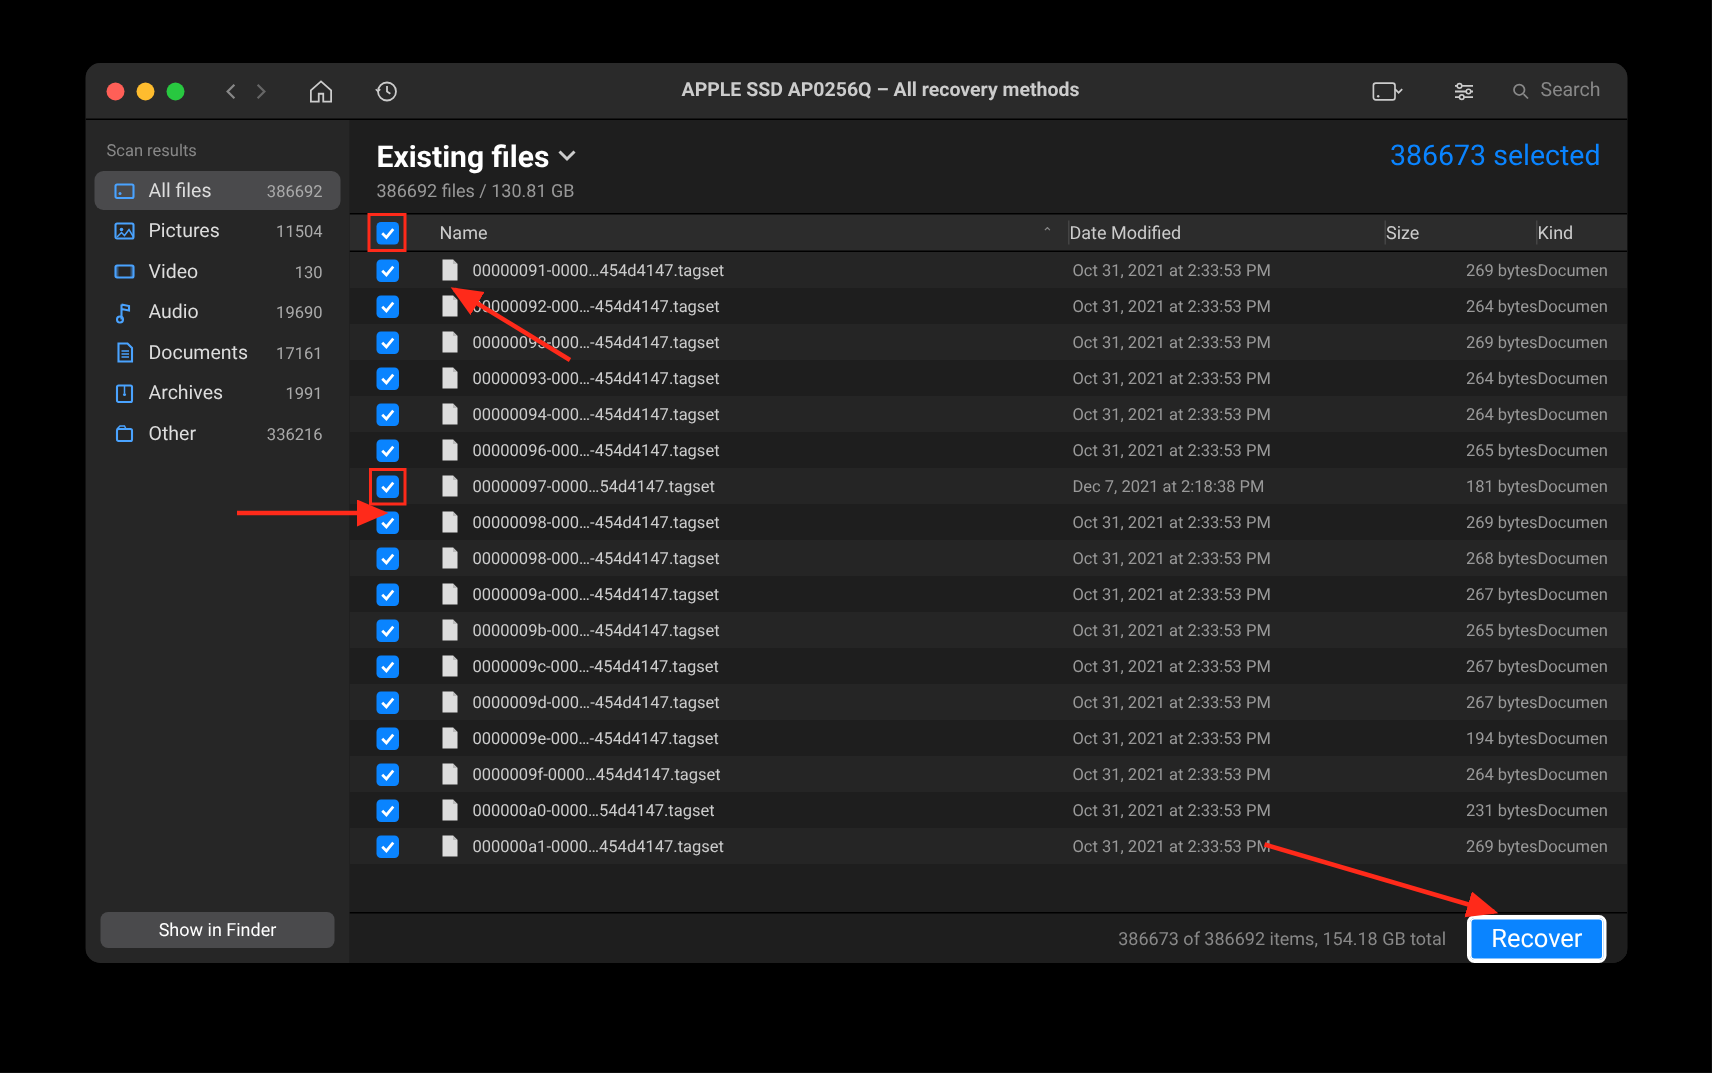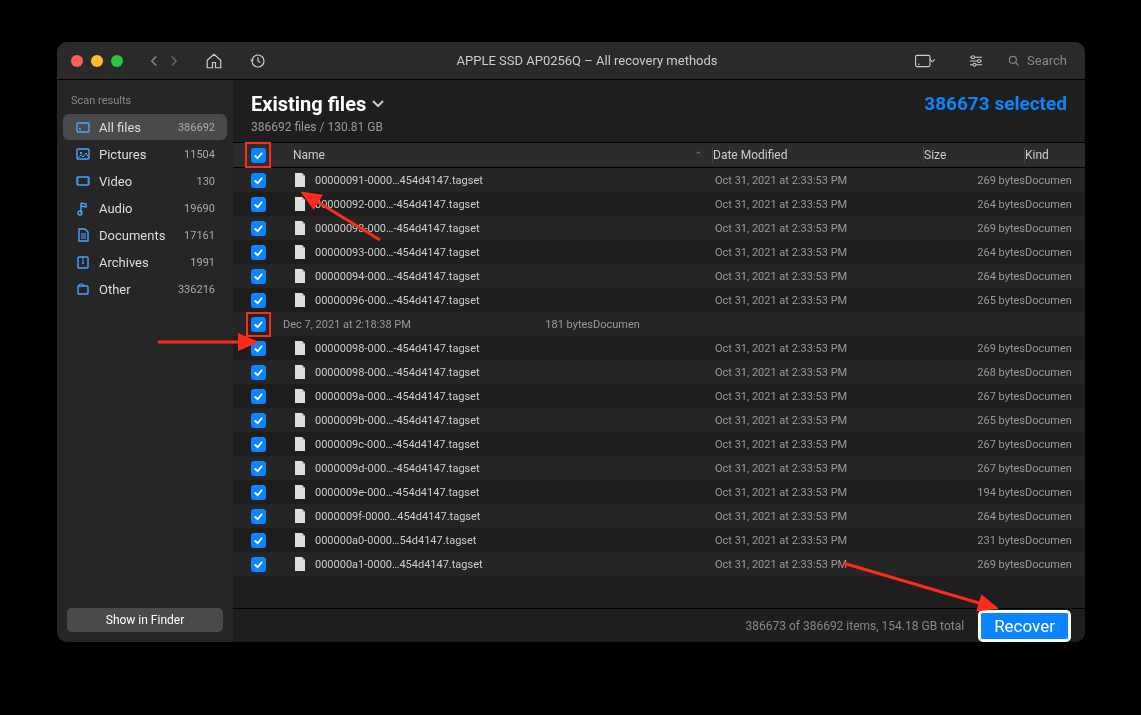--- a/index.html
+++ b/index.html
@@ -5,40 +5,40 @@
   * { margin:0; padding:0; box-sizing:border-box; font-family:-apple-system,BlinkMacSystemFont,"Segoe UI",Roboto,sans-serif; }
   body { background:#000; width:1141px; height:715px; position:relative; overflow:hidden; }
   .window { position:absolute; left:57px; top:42px; width:1028px; height:600px; background:#1e1e1e; border-radius:10px; overflow:hidden; box-shadow:0 0 40px rgba(0,0,0,0.8); display:flex; flex-direction:column; }
   .titlebar { height:38px; background:#2a2a2a; border-bottom:1px solid #000; display:flex; align-items:center; padding:0 14px; gap:8px; }
   .traffic { display:flex; gap:8px; }
   .traffic span { width:12px; height:12px; border-radius:50%; display:block; }
   .tl-red { background:#ff5f57; } .tl-yellow { background:#febc2e; } .tl-green { background:#28c840; }
   .nav-arrows { display:flex; gap:2px; margin-left:14px; }
   .nav-arrows span { width:18px; height:22px; display:flex; align-items:center; justify-content:center; color:#888; cursor:pointer; }
   .tb-icon { width:26px; height:26px; display:flex; align-items:center; justify-content:center; color:#ccc; margin-left:10px; cursor:pointer; }
-  .title-text { flex:1; text-align:center; color:#ccc; font-size:13px; font-weight:400; }
+  .title-text { flex:1; text-align:center; color:#ccc; font-size:13px; font-weight:700; }
   .right-tools { display:flex; align-items:center; gap:14px; }
   .search-box { display:flex; align-items:center; gap:6px; background:transparent; color:#888; font-size:13px; padding:2px 4px; }
   .body { flex:1; display:flex; overflow:hidden; }
   .sidebar { width:176px; background:#262626; display:flex; flex-direction:column; padding-top:10px; }
   .sb-header { color:#888; font-size:11px; padding:4px 14px 6px; }
   .sb-item { display:flex; align-items:center; padding:5px 12px; color:#ddd; font-size:13px; cursor:pointer; gap:8px; border-radius:6px; margin:1px 6px; }
   .sb-item.selected { background:#4a4a4c; }
   .sb-icon { width:16px; height:16px; display:flex; align-items:center; justify-content:center; }
   .sb-icon svg { width:16px; height:16px; }
   .sb-label { flex:1; }
   .sb-count { color:#aaa; font-size:11px; }
   .sb-spacer { flex:1; }
   .show-finder { margin:10px; background:#4a4a4c; color:#fff; font-size:12px; text-align:center; padding:5px 0; border-radius:5px; cursor:pointer; }
   .main { flex:1; display:flex; flex-direction:column; background:#1e1e1e; overflow:hidden; }
   .main-header { padding:12px 18px 8px; display:flex; align-items:flex-start;gap:31px; }
   .main-header-left { flex:1; }
   .main-title { color:#fff; font-size:20px; font-weight:700; display:flex; align-items:center; gap:6px; }
   .main-sub { color:#999; font-size:12px; margin-top:4px; }
-  .selected-count { color:#0a84ff; font-size:19px; font-weight:700;text-align:right; }
+  .selected-count { color:#0a84ff; font-size:19px; font-weight:400;text-align:right; }
   .col-header { display:flex; align-items:center; background:#2c2c2c; border-top:1px solid #000; border-bottom:1px solid #000; height:26px; font-size:12px; color:#ccc; position:relative; }
   .col-check { width:50px; display:flex; justify-content:center; }
   .hdr-check { width:26px; height:26px; border:2px solid #ff2a1a; display:flex; align-items:center; justify-content:center; }
   .checkbox { width:15px; height:15px; background:#0a84ff; border-radius:3px; display:flex; align-items:center; justify-content:center; }
   .checkbox svg { width:11px; height:11px; }
   .col-name { flex:1; padding-left:10px; display:flex; align-items:center; gap:16px; }
   .sort-ind { color:#888; font-size:9px; margin-left:auto; margin-right:10px; }
   .col-date { width:210px; }
   .col-size { width:100px; }
   .col-kind { width:60px; }
@@ -375,20 +375,27 @@
           <div class="row highlight">
             <div class="r-check">
               <div class="checkbox-wrap">
                 <div class="checkbox">
                   <svg viewBox="0 0 12 12">
                     <path d="M2 6 l3 3 l5 -6" stroke="#fff" stroke-width="2" fill="none"></path>
                   </svg>
                 </div>
               </div>
             </div>
+    <div class="r-name">
+              <svg viewBox="0 0 14 16" class="file-icon">
+                <path d="M2 1 h7 l3 3 v11 h-10 z" fill="#ddd"></path>
+                <path d="M9 1 v3 h3" fill="#bbb"></path>
+              </svg>
+              <span class="r-name-text">00000097-0000…54d4147.tagset</span>
+            </div>
     <div class="r-date">Dec 7, 2021 at 2:18:38 PM</div>
     <div class="r-size">181 bytes</div>
     <div class="r-kind">Documen</div>
           </div>
           <div class="row">
             <div class="r-check">
               <div>
                 <div class="checkbox">
                   <svg viewBox="0 0 12 12">
                     <path d="M2 6 l3 3 l5 -6" stroke="#fff" stroke-width="2" fill="none"></path>

